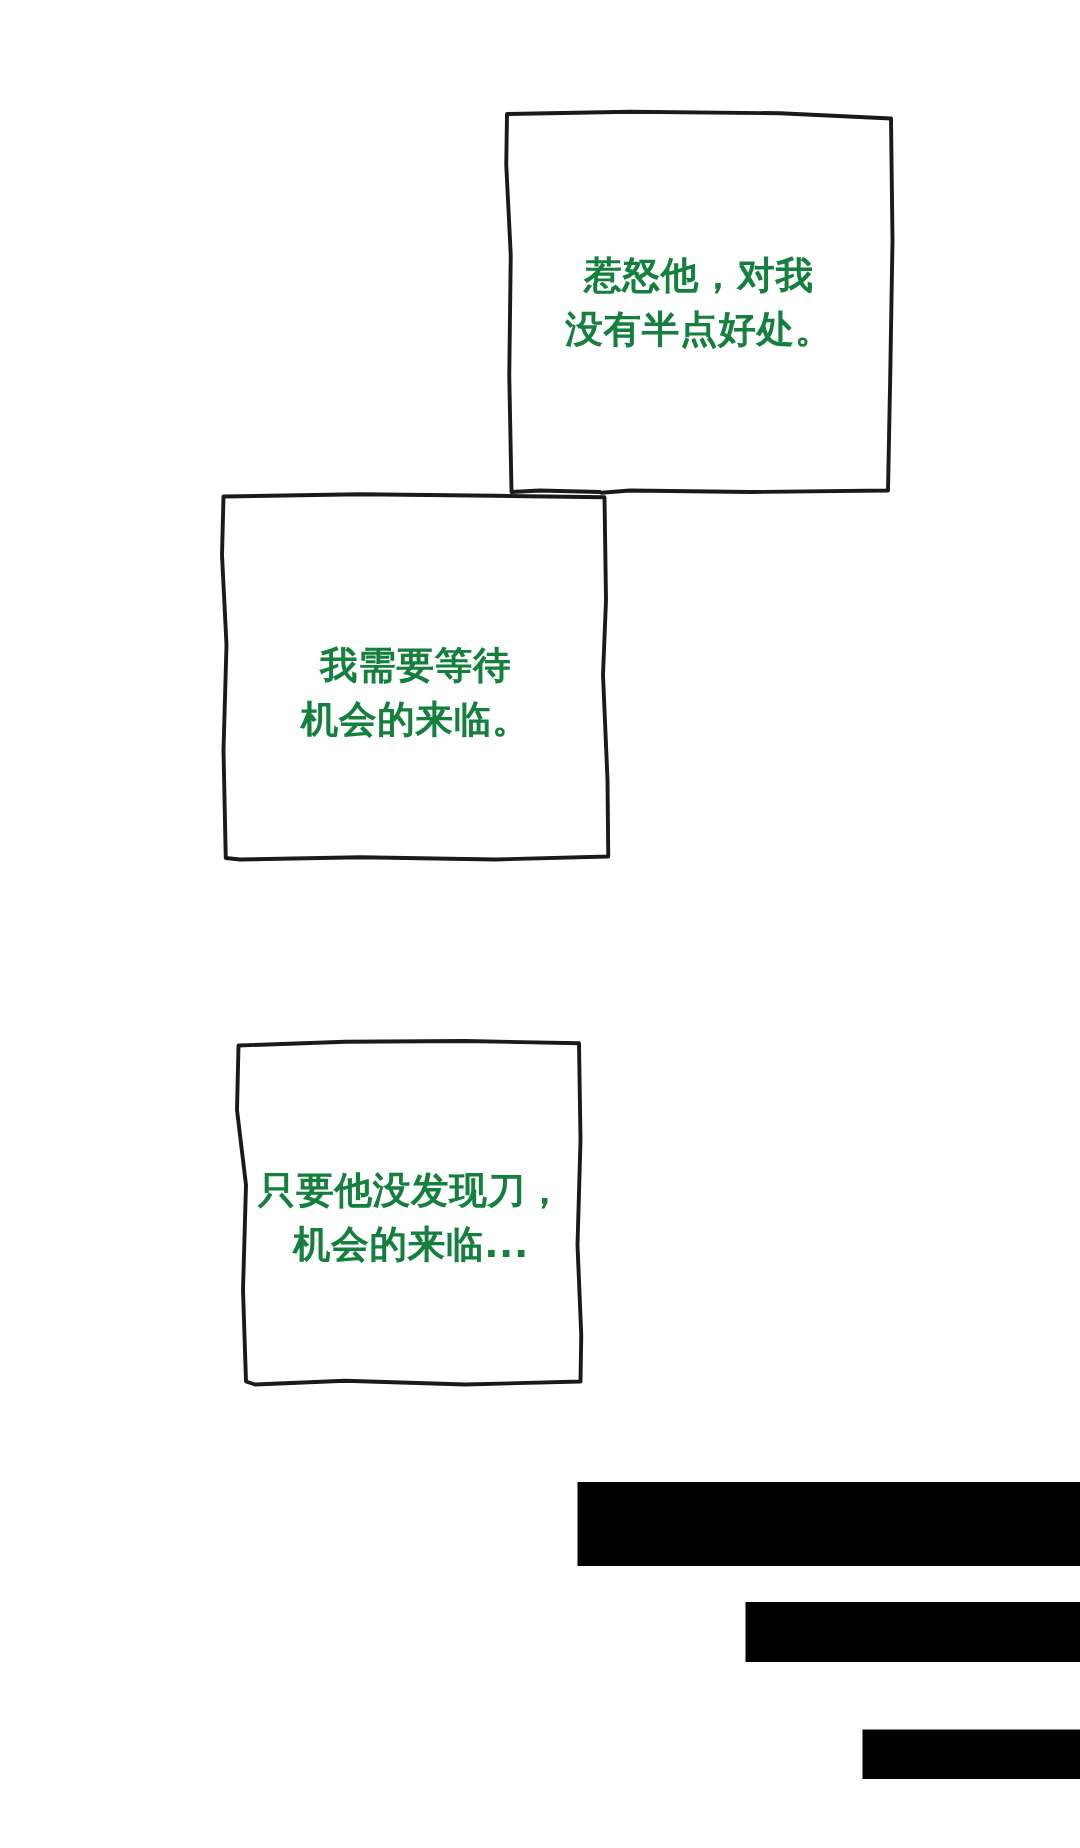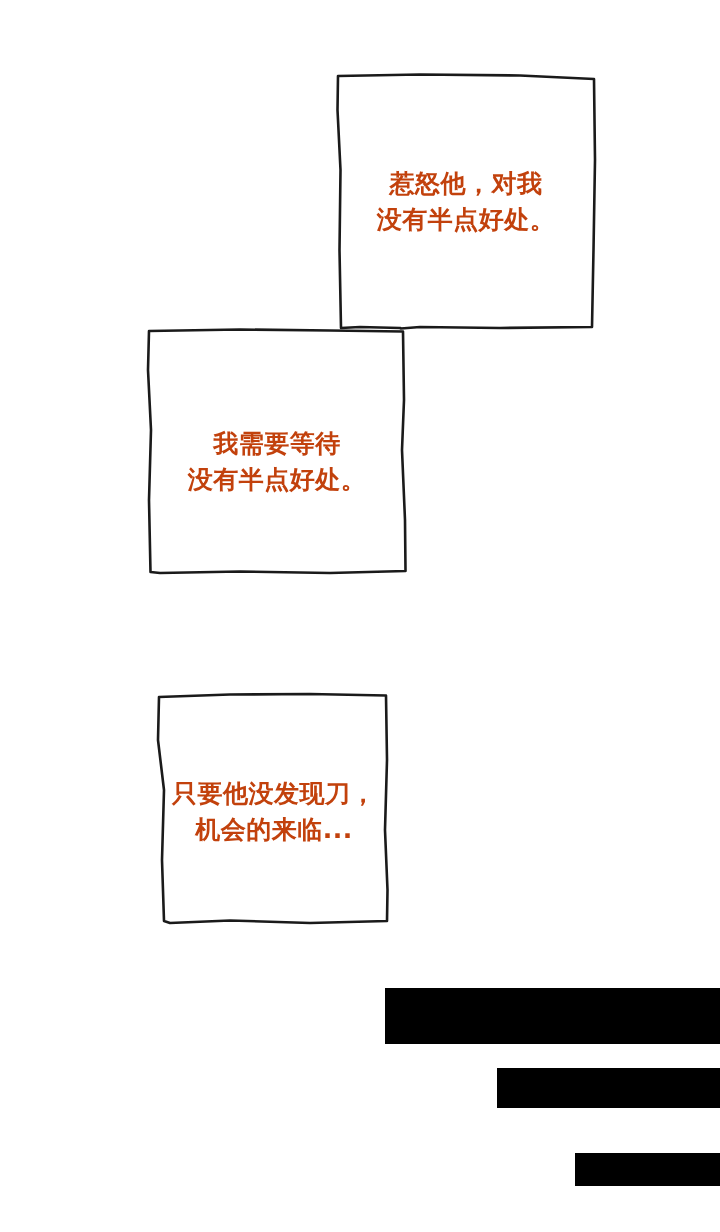--- a/index.html
+++ b/index.html
@@ -41,21 +41,21 @@
 
   .black-bar {
     fill: #000000;
     stroke: none;
   }
 
   
   .panel-text {
     position: absolute;
     text-align: center;
-    color: #c2410c;
+    color: #15803d;
     font-weight: bold;
     font-size: 25px;
     line-height: 1.42;
     letter-spacing: 0.5px;
     white-space: pre-line;
     font-family: "DejaVu Sans", "Liberation Sans", sans-serif;
   }
 
   #panel-1-text {
     left: 352px;
@@ -136,18 +136,18 @@
 
     <rect class="black-bar" x="385" y="988" width="335" height="56"></rect>
     <rect class="black-bar" x="497" y="1068" width="223" height="40"></rect>
     <rect class="black-bar" x="575" y="1153" width="145" height="33"></rect>
   </svg>
 
   <div class="panel-text" id="panel-1-text">惹怒他，对我
 没有半点好处。</div>
 
   <div class="panel-text" id="panel-2-text">我需要等待
-没有半点好处。</div>
+机会的来临。</div>
 
   <div class="panel-text" id="panel-3-text">只要他没发现刀，
 机会的来临...</div>
 
 </div>
 
 </body></html>

